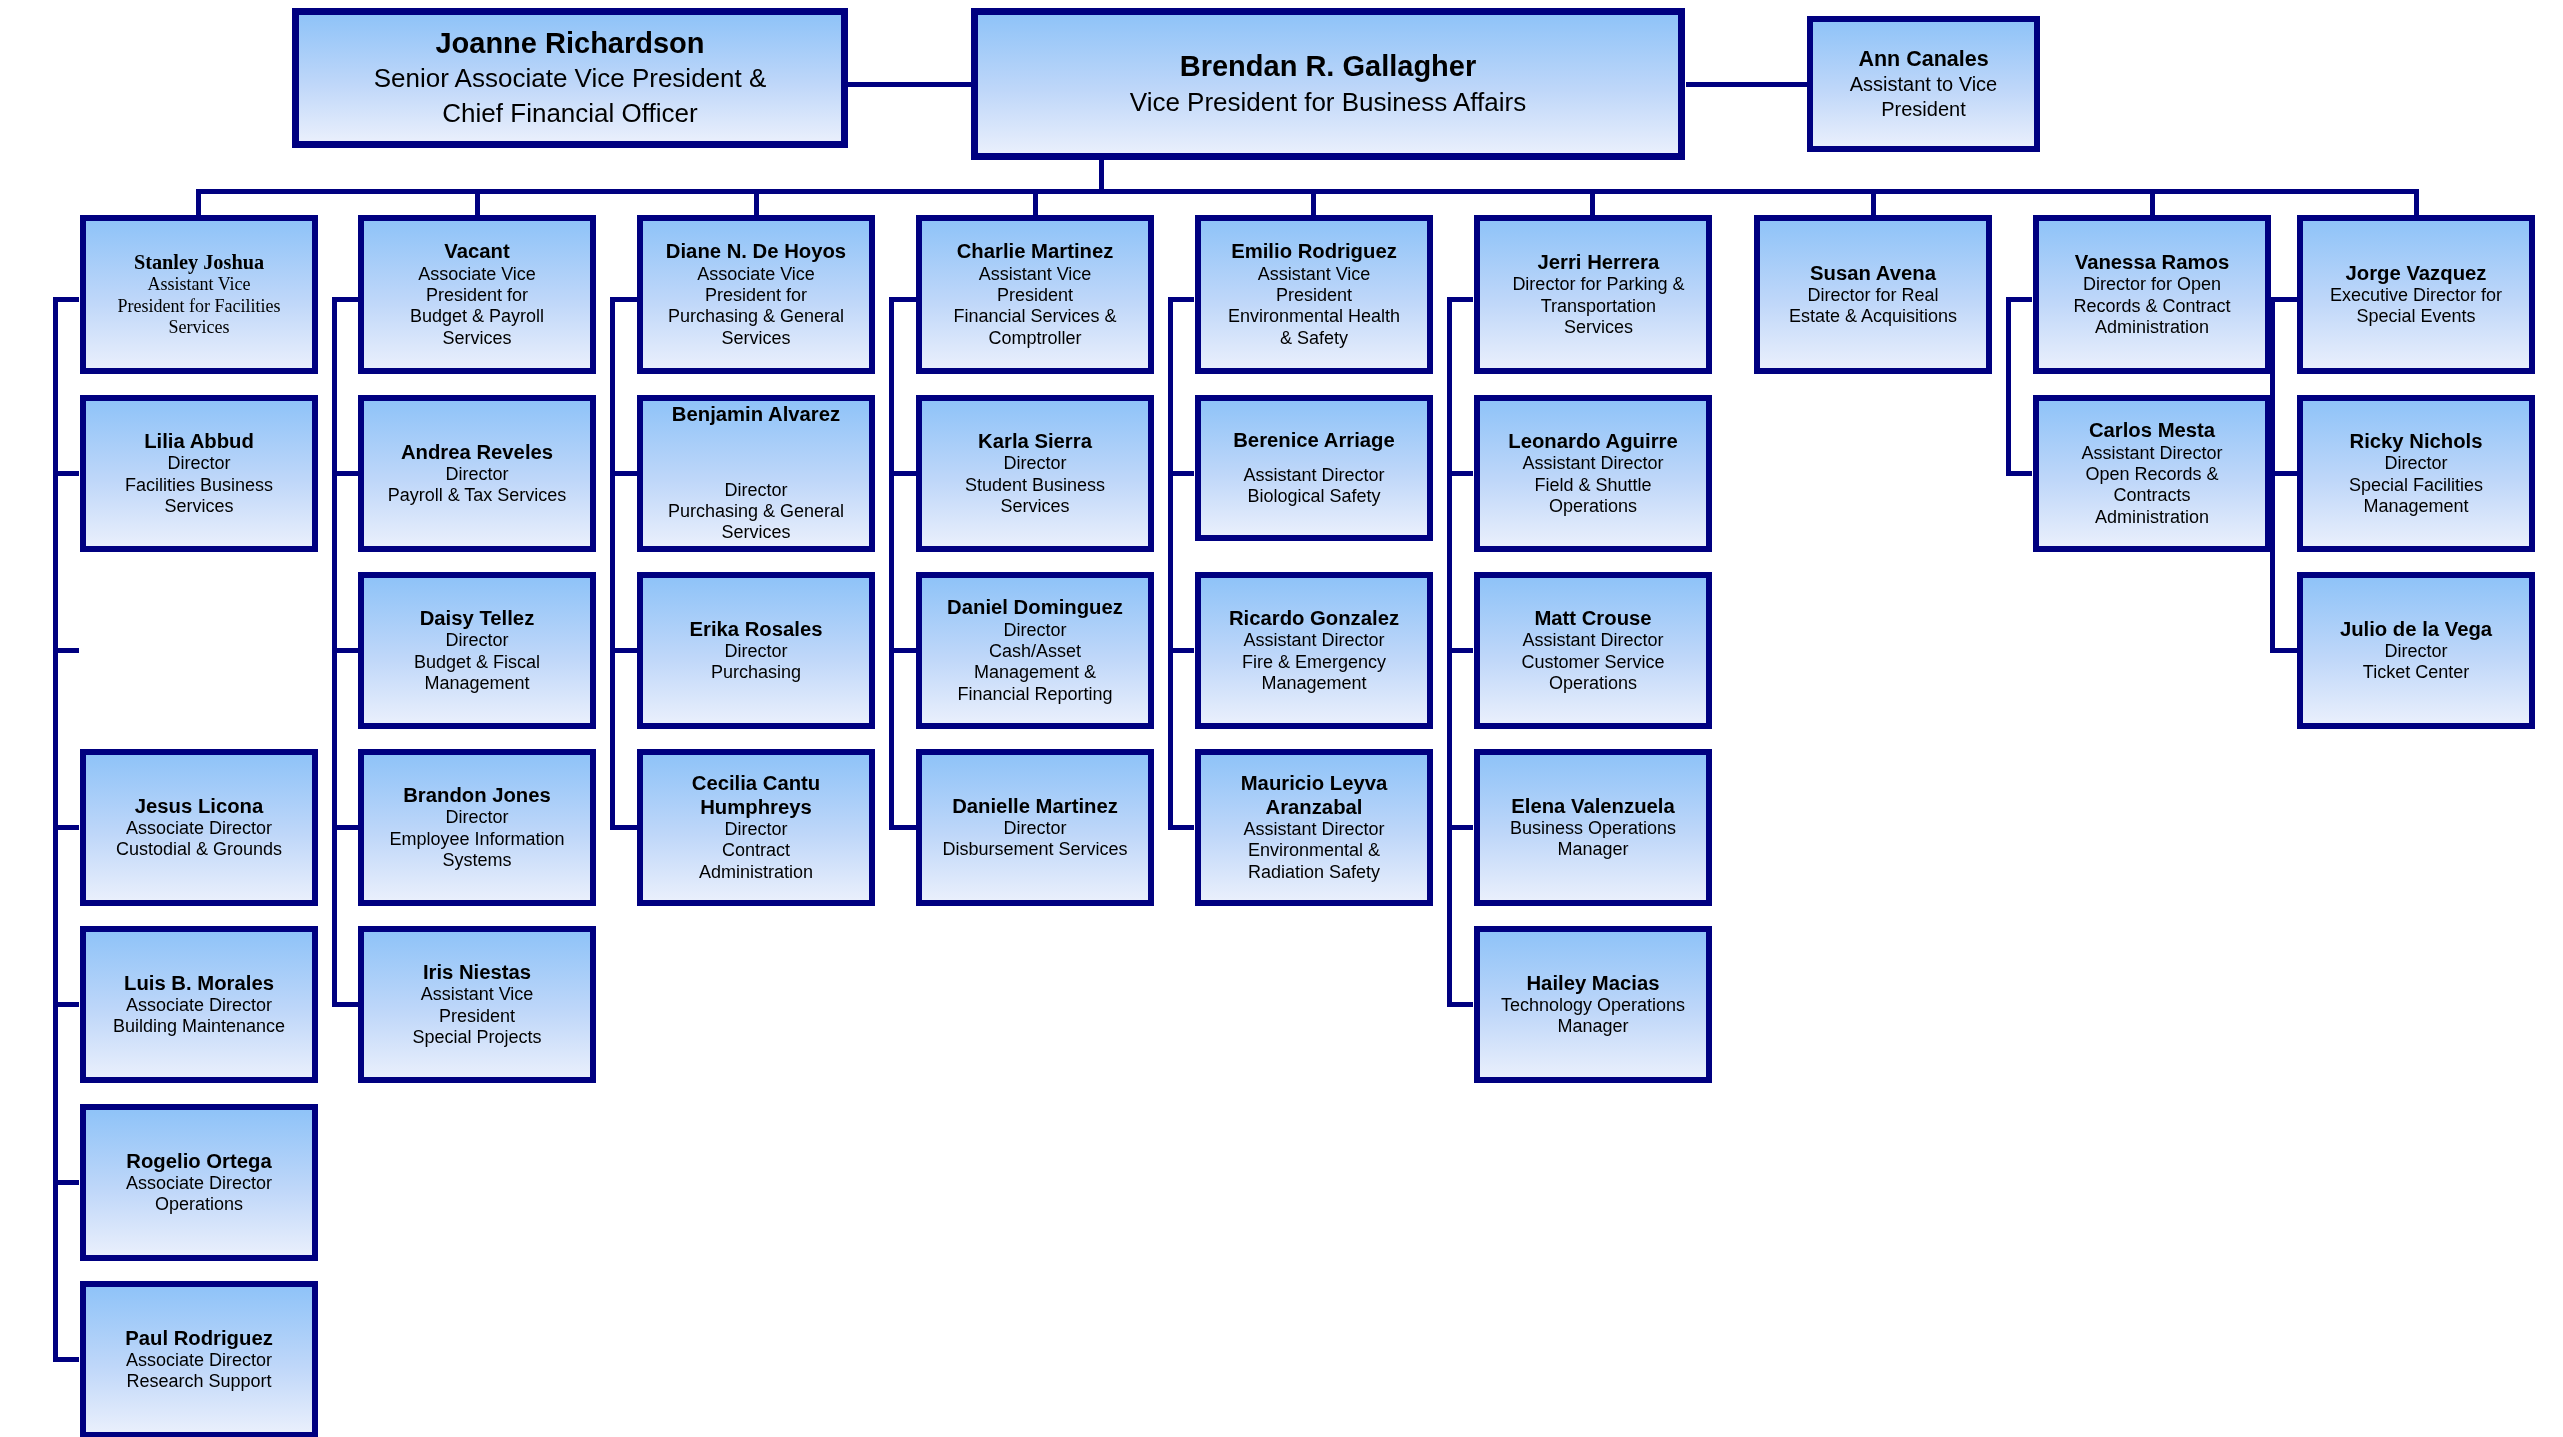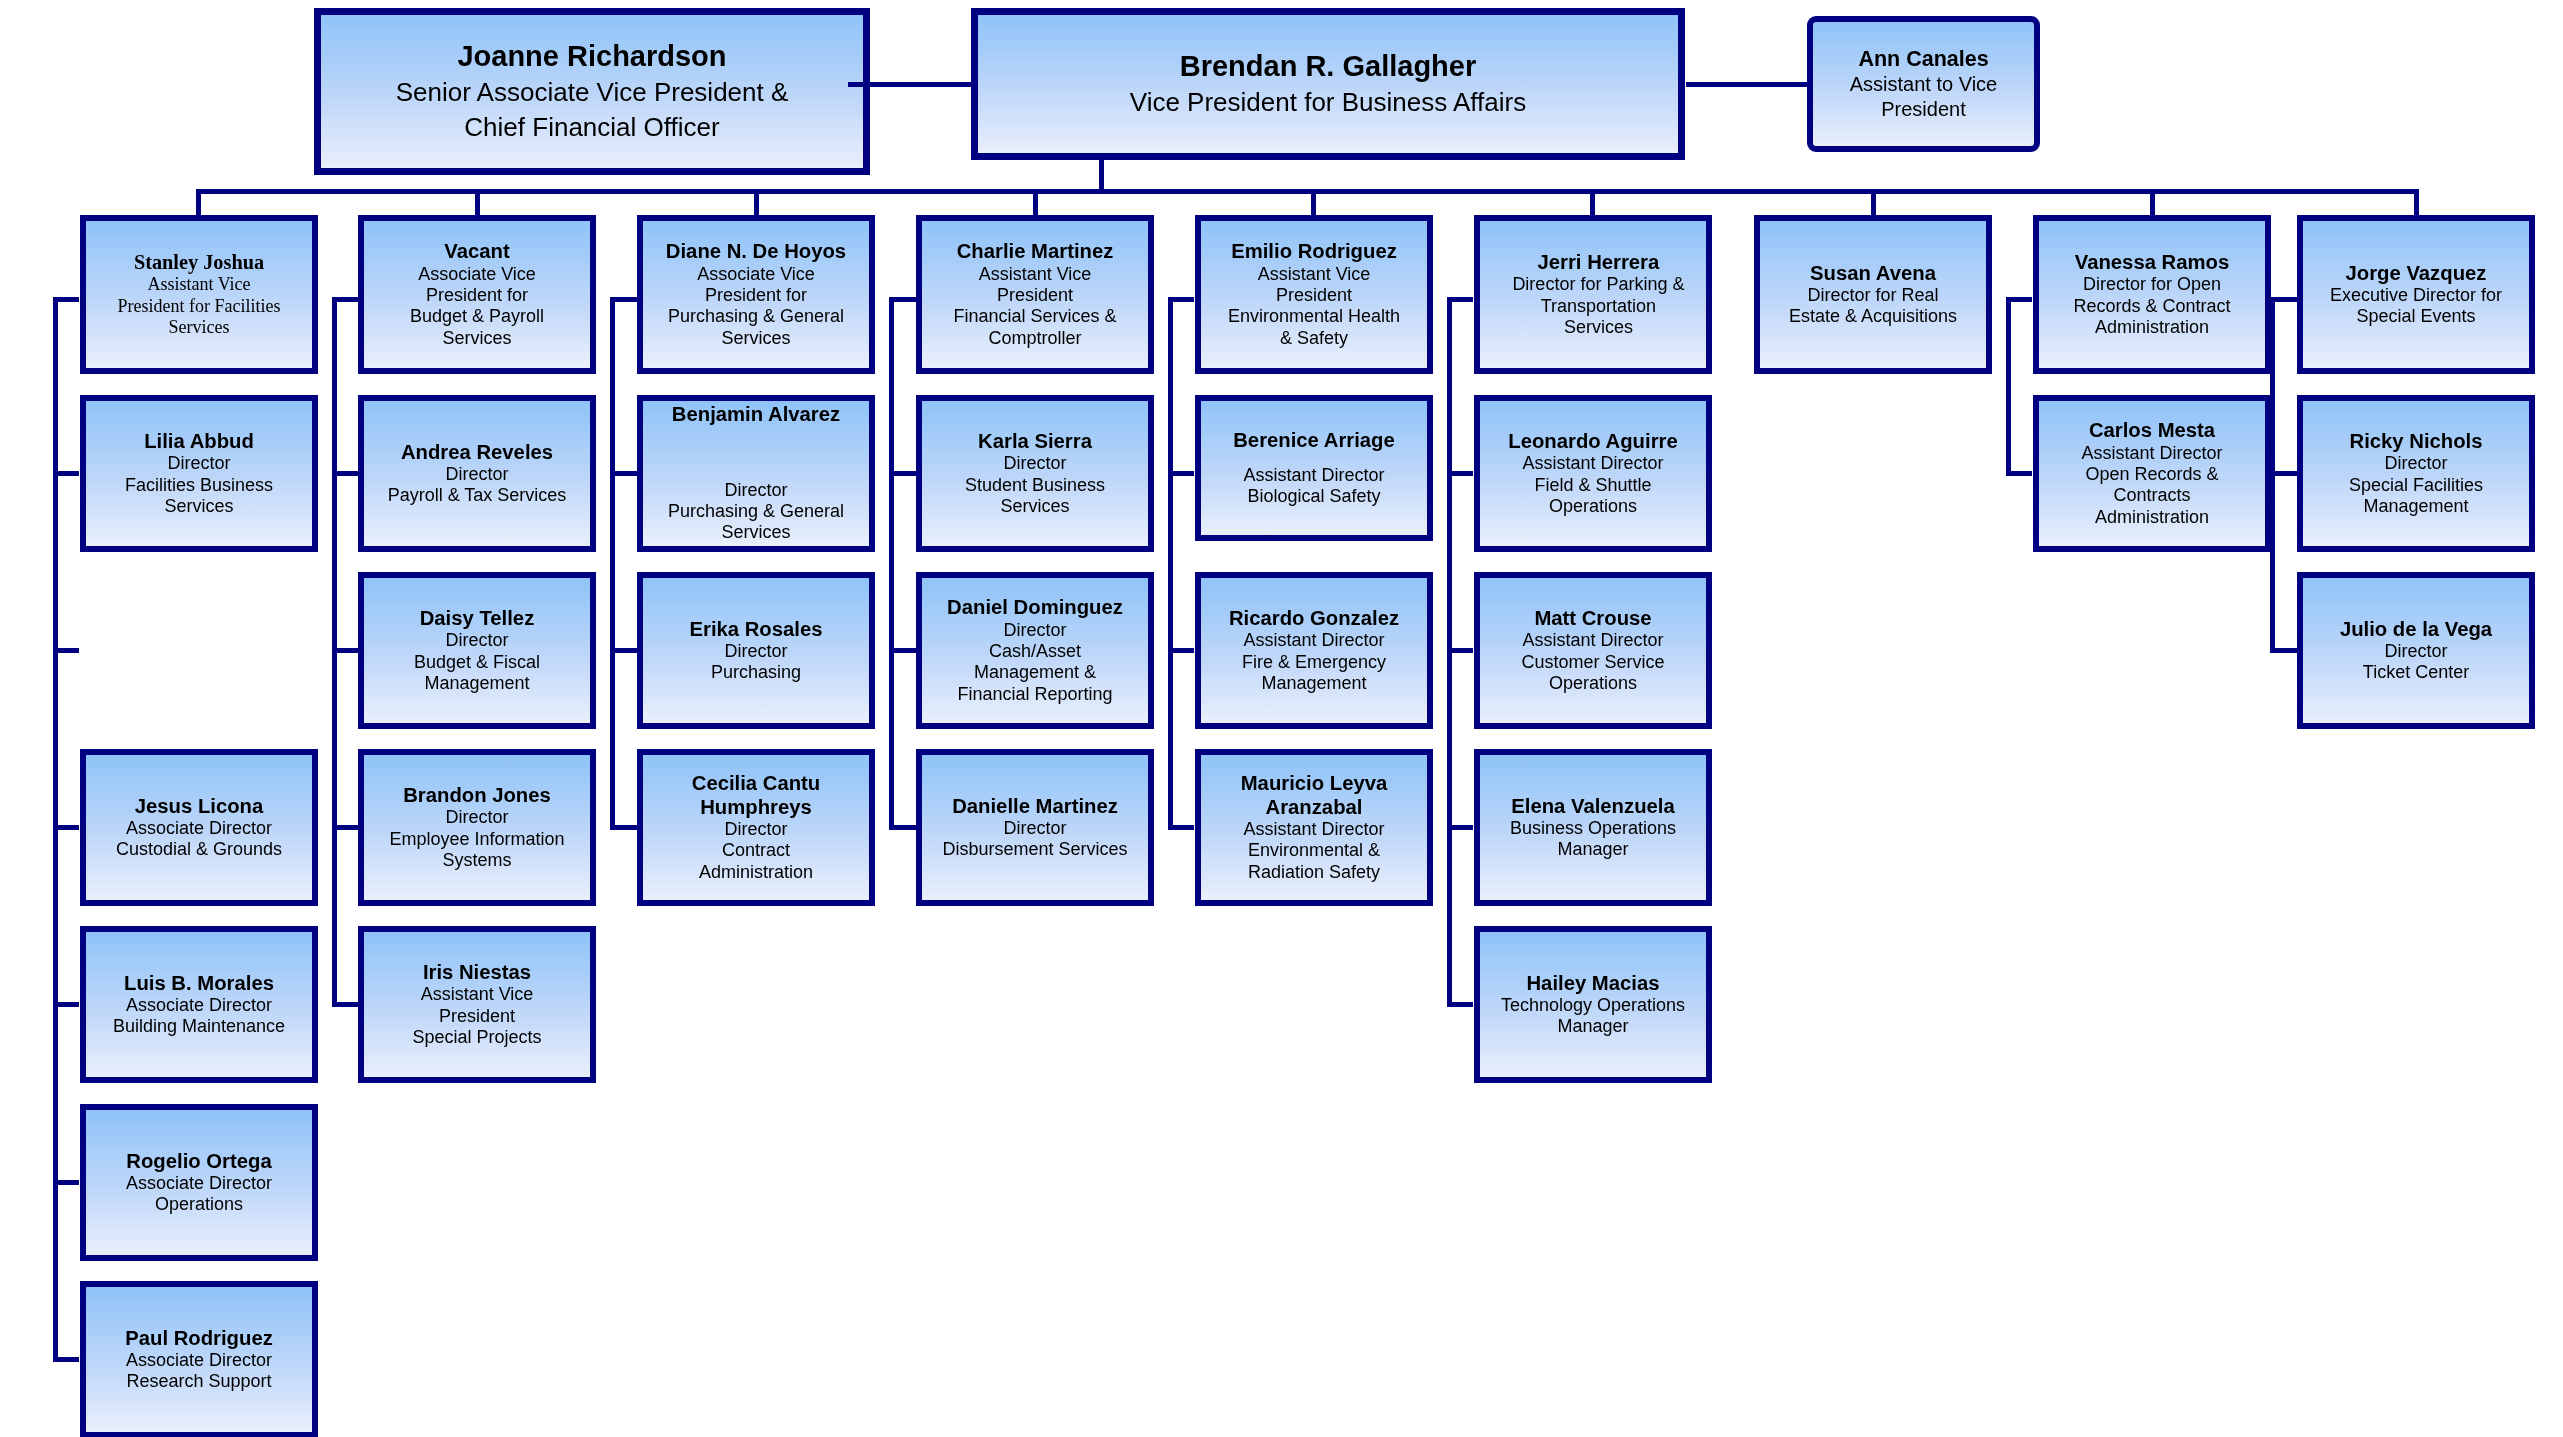--- a/index.html
+++ b/index.html
@@ -30,30 +30,30 @@
   .lg .name  { font-size: 29px; line-height: 1.25; }
   .lg .title { font-size: 26px; line-height: 1.35; }
   .md .name  { font-size: 21.5px; }
   .md .title { font-size: 20px; line-height: 1.25; }
   .line { position: absolute; background: var(--line, #000080); }
 </style>
 </head>
 <body>
 
 <div class="canvas">
-    <div class="box lg" style="left: 292px; top: 8.1px; width: 556px; height: 167px; margin-left: 22px;">
+    <div class="box lg" style="left: 292px; top: 8.1px; width: 556px; height: 140px;">
     <div class="name">Joanne Richardson</div>
     <div class="title">Senior Associate Vice President &amp;
 Chief Financial Officer</div>
   </div>
     <div class="box lg" style="left: 971px; top: 8.1px; width: 714px; height: 152px;">
     <div class="name">Brendan R. Gallagher</div>
     <div class="title">Vice President for Business Affairs</div>
   </div>
-    <div class="box md" style="left: 1807px; top: 16.3px; width: 233px; height: 136px; border-radius: 9px;">
+    <div class="box md" style="left: 1807px; top: 16.3px; width: 233px; height: 136px;">
     <div class="name">Ann Canales</div>
     <div class="title">Assistant to Vice
 President</div>
   </div>
     <div class="line" style="left: 848px; top: 82px; width: 123px; height: 4.6px;"></div>
     <div class="line" style="left: 1686px; top: 82px; width: 122px; height: 4.6px;"></div>
     <div class="line" style="left: 1099px; top: 158px; width: 4.6px; height: 36px;"></div>
     <div class="line" style="left: 196px; top: 189px; width: 2222px; height: 4.6px;"></div>
     <div class="line" style="left: 196px; top: 189px; width: 4.6px; height: 28px;"></div>
     <div class="box" style="left: 80px; top: 215px; width: 238px; height: 159px; font-family: Liberation Serif, serif;">

